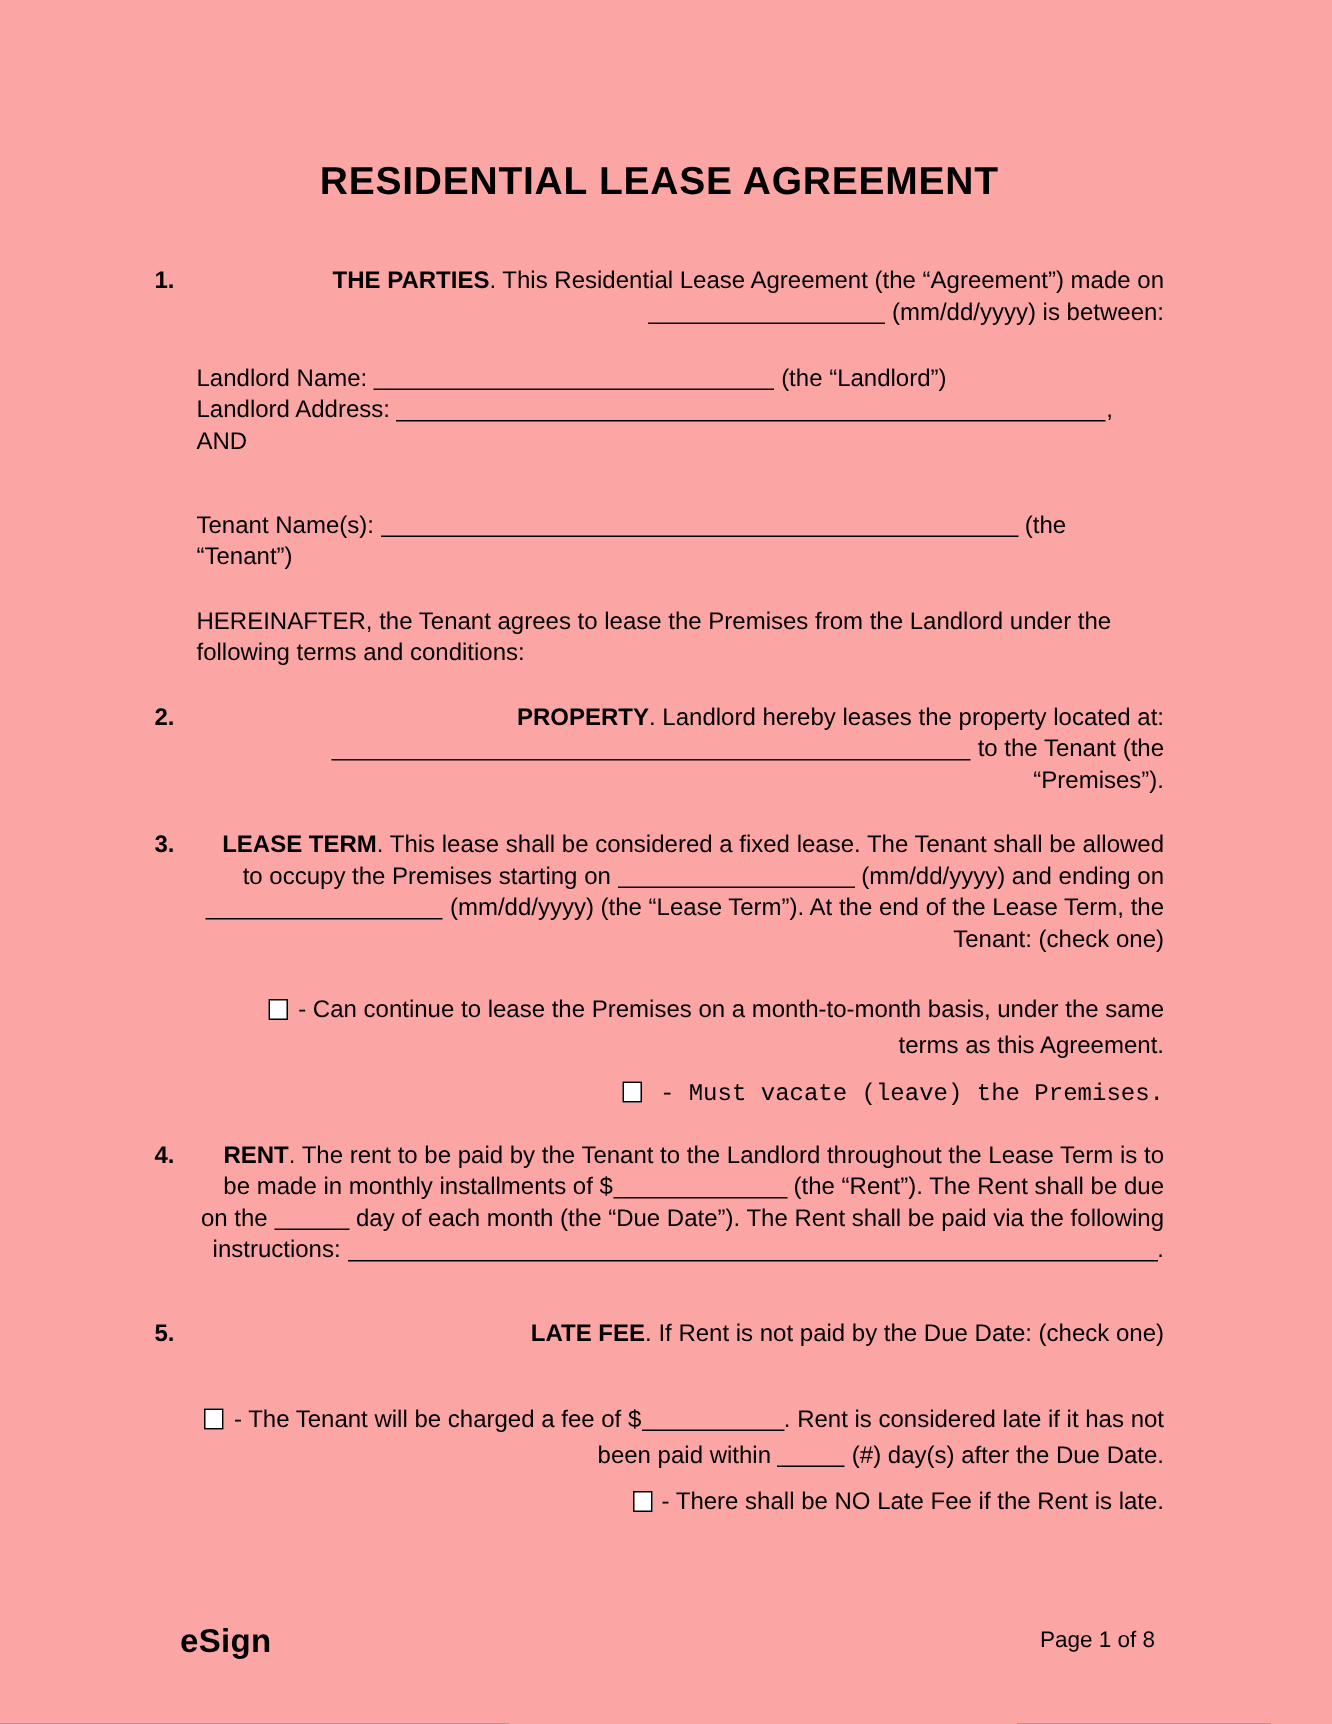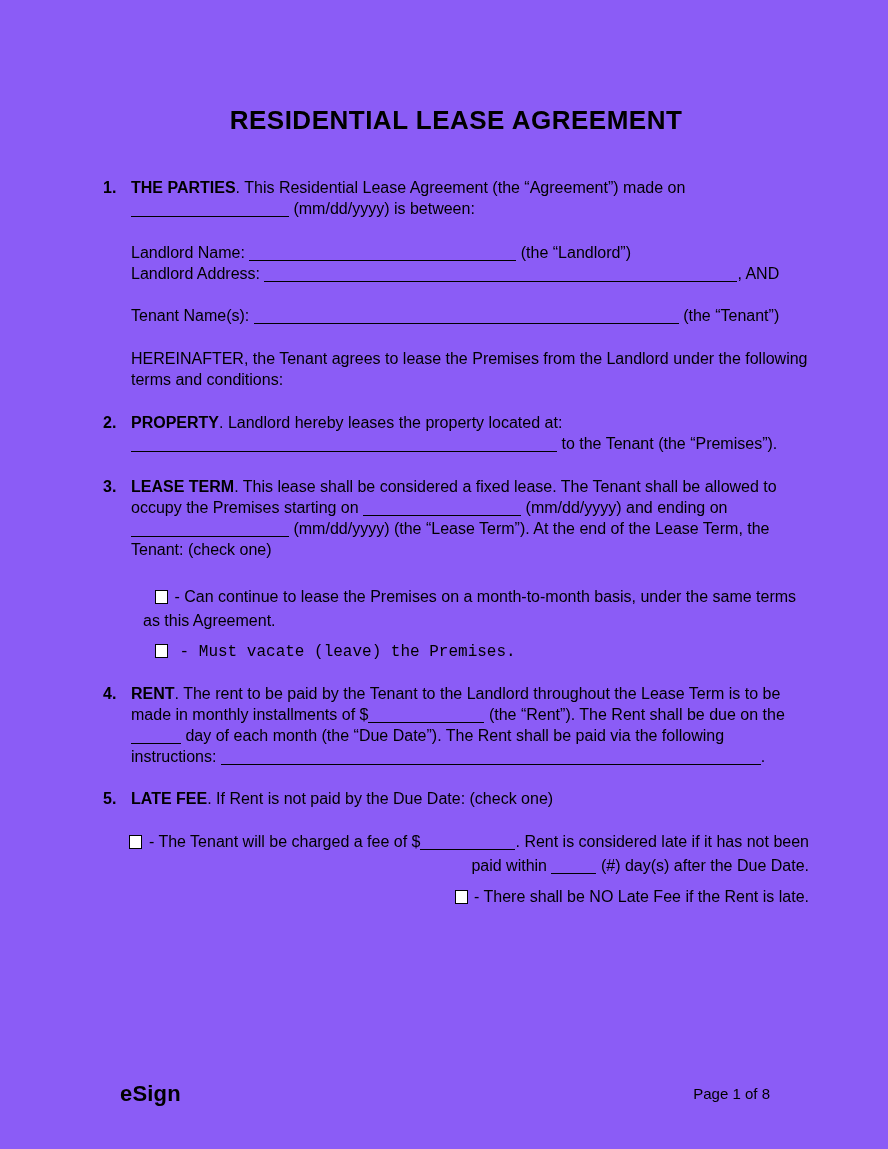--- a/index.html
+++ b/index.html
@@ -1,55 +1,55 @@
 <!DOCTYPE html>
 <html><head>
 <meta charset="utf-8">
 <style>
   html,body{margin:0;padding:0;background:#888;}
   .page{
     position:relative;
     width:888px;height:1149px;
-    background:#8b5cf6;
+    background:#fca5a5;
     box-sizing:border-box;
-    padding:105px 79px 0 103px;
+    padding:105px 112px 0 103px;
     font-family:"Liberation Sans","DejaVu Sans",sans-serif;
     font-size:16px;line-height:21px;color:#000;
     margin:0 auto;
   }
   .doc-title{
     text-align:center;
     font-size:26px;line-height:30px;font-weight:bold;
     letter-spacing:.5px;
     margin:0;
   }
   .sec{display:flex;align-items:flex-start;}
   .sec-num{width:28px;flex:0 0 28px;font-weight:bold;}
-  .sec-body{flex:1;}
+  .sec-body{flex:1;text-align:right;}
   b.h{font-weight:bold;}
   .indent{margin-left:28px;}
   .blank{
     display:inline-block;height:14px;
     border-bottom:1.4px solid #000;
     vertical-align:-3px;
   }
   .w158{width:158px;} .w267{width:267px;} .w473{width:473px;}
   .w425{width:425px;} .w426{width:426px;} .w116{width:116px;}
   .w50{width:50px;}  .w540{width:540px;} .w95{width:95px;}
   .w45{width:45px;}
   .cbx{
     display:inline-block;width:11px;height:12px;
     border:1.6px solid #000;vertical-align:-2px;
     margin-right:2px;background:#fff;
   }
   .opt3{padding-left:12px;text-indent:12px;line-height:24px;margin-top:25px;}
   .opt3 + .opt3{margin-top:7px;font-family:Liberation Mono, monospace;}
   .opt5{margin-left:16px;text-indent:9px;line-height:24px;text-align:right;}
   .mt42{margin-top:42px;} .mt23{margin-top:23px;} .mt22{margin-top:22px;}
-  .mt21{margin-top:21px;} .mt19{margin-top:19px;} .mt7{margin-top:7px;}
+  .mt21{margin-top:35px;} .mt19{margin-top:19px;} .mt7{margin-top:7px;}
   .footer{
     position:absolute;left:0;top:1082px;width:888px;
     box-sizing:border-box;
     display:flex;justify-content:space-between;align-items:flex-end;
     padding:0 118px 0 120px;line-height:24px;
   }
   .brand{font-weight:bold;font-size:22px;letter-spacing:.2px;}
   .pageno{font-size:15px;}
 </style>
 </head>

